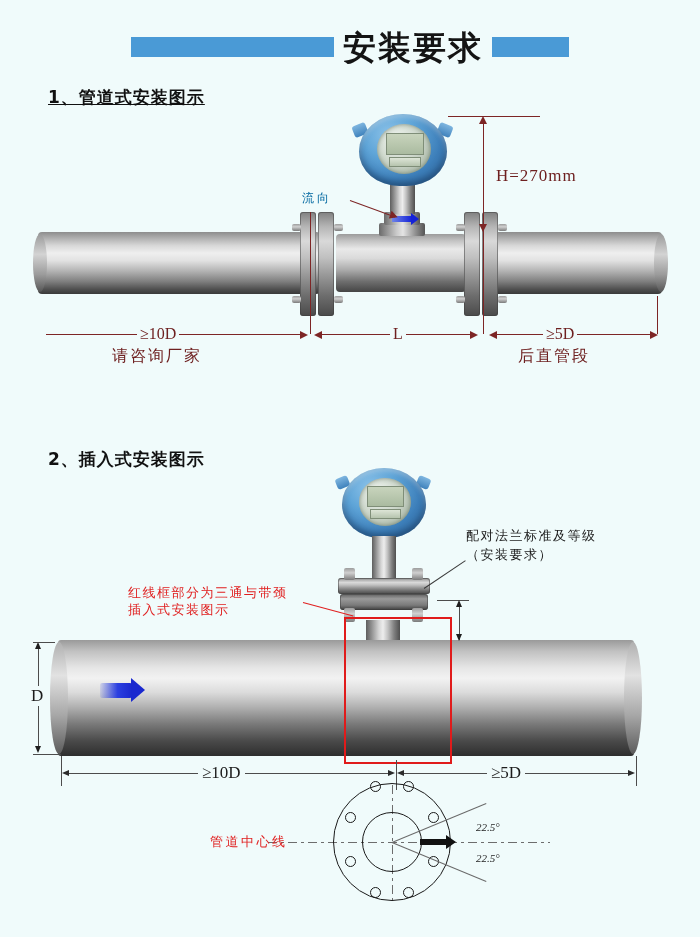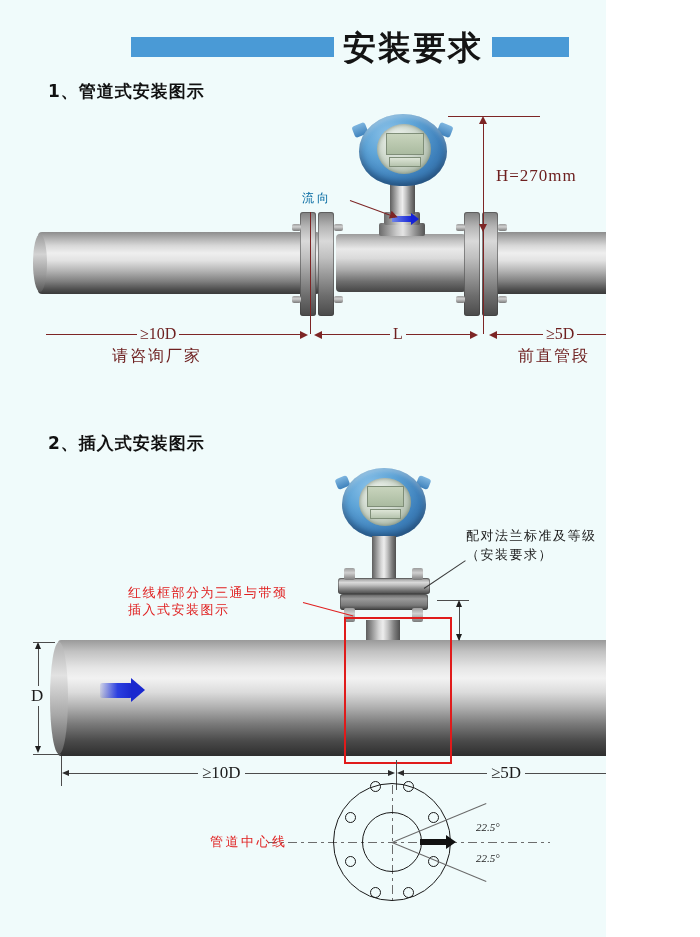--- a/index.html
+++ b/index.html
@@ -5,25 +5,24 @@
   html, body {
     margin: 0;
     padding: 0;
     background: #ffffff;
   }
   body {
     font-family: "DejaVu Sans", "Liberation Sans", sans-serif;
   }
   #page {
     position: relative;
-    width: 566px;
+    width: 700px;
     height: 937px;
     background: #f0fbfb;
     overflow: hidden;
-    padding-left: 40px;
   }
 
   
   .title-row {
     position: absolute;
     left: 0;
     top: 22px;
     width: 700px;
     height: 50px;
     display: flex;
@@ -48,22 +47,22 @@
 
   
   .section-heading {
     position: absolute;
     font-size: 17px;
     font-weight: bold;
     color: #111111;
     letter-spacing: 1px;
     white-space: nowrap;
   }
-  #sec1-heading { left: 48px; top: 80px; }
-  #sec2-heading { left: 48px; top: 432px; }
+  #sec1-heading { left: 48px; top: 86px; text-decoration: underline; }
+  #sec2-heading { left: 48px; top: 448px; }
 
   
   #diagram1 { position: absolute; left: 0; top: 100px; width: 700px; height: 290px; }
 
   
   .pipe {
     position: absolute;
     border-radius: 4px;
     background: linear-gradient(to bottom,
         #8d8d8d 0%, #a9a9a9 8%, #d8d8d8 22%, #efefef 34%,
@@ -459,21 +458,21 @@
 
     <div class="dimline-m" style="left:318px; top:234px; width:158px;"></div>
     <div class="arrowhead-m left" style="left:314px; top:231px;"></div>
     <div class="arrowhead-m right" style="left:470px; top:231px;"></div>
     <div class="dim-label-m" style="left:390px; top:225px;">L</div>
 
     <div class="dimline-m" style="left:494px; top:234px; width:160px;"></div>
     <div class="arrowhead-m left" style="left:489px; top:231px;"></div>
     <div class="arrowhead-m right" style="left:650px; top:231px;"></div>
     <div class="dim-label-m" style="left:543px; top:225px;">≥5D</div>
-    <div class="dim-sub-m" style="left:518px; top:246px;">前直管段</div>
+    <div class="dim-sub-m" style="left:518px; top:246px;">后直管段</div>
   </div>
 
   <div class="section-heading" id="sec2-heading">2、插入式安装图示</div>
 
   <div id="diagram2">
 
     <div class="xmtr-lug" style="left:336px; top:17px; width:13px; height:11px; transform:rotate(-22deg);"></div>
     <div class="xmtr-lug" style="left:417px; top:17px; width:13px; height:11px; transform:rotate(22deg);"></div>
     <div class="xmtr-body" style="left:342px; top:8px; width:84px; height:70px;"></div>
     <div class="xmtr-window" style="left:359px; top:18px; width:52px; height:48px;"></div>

